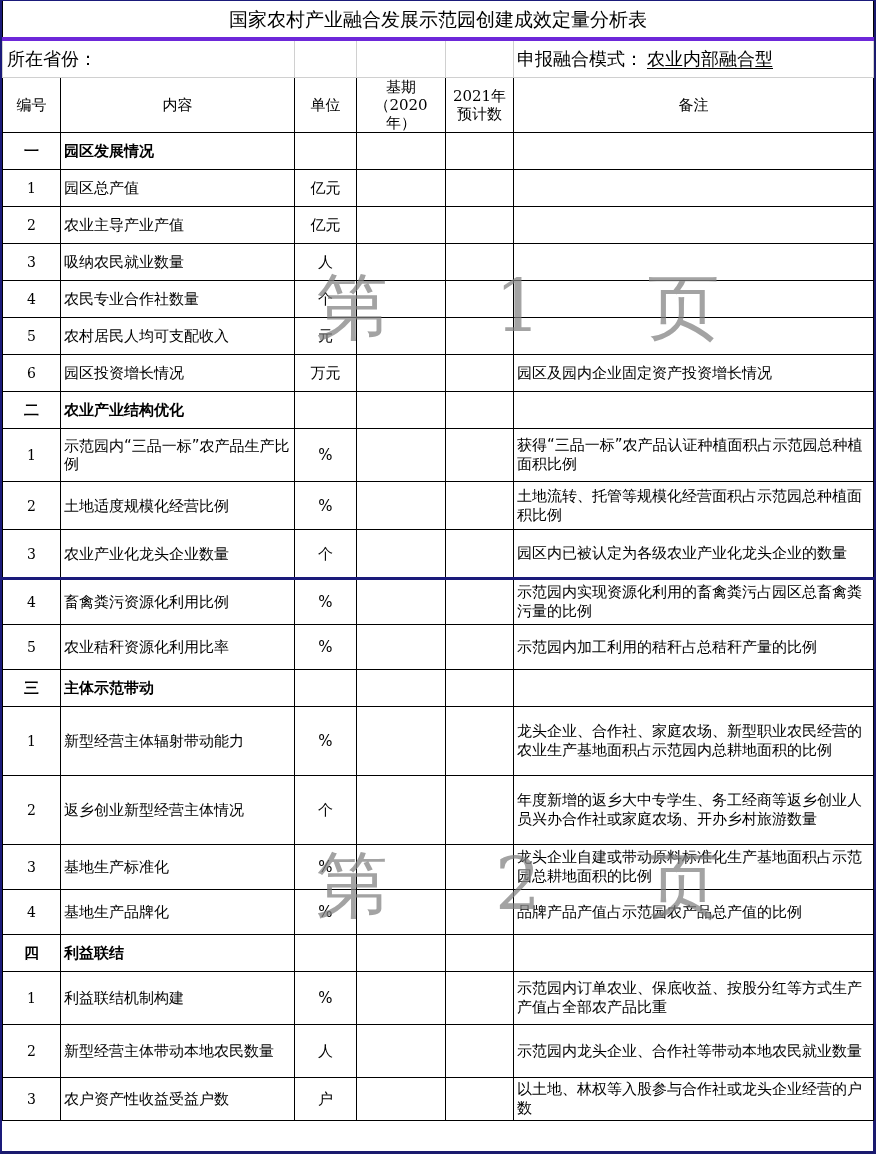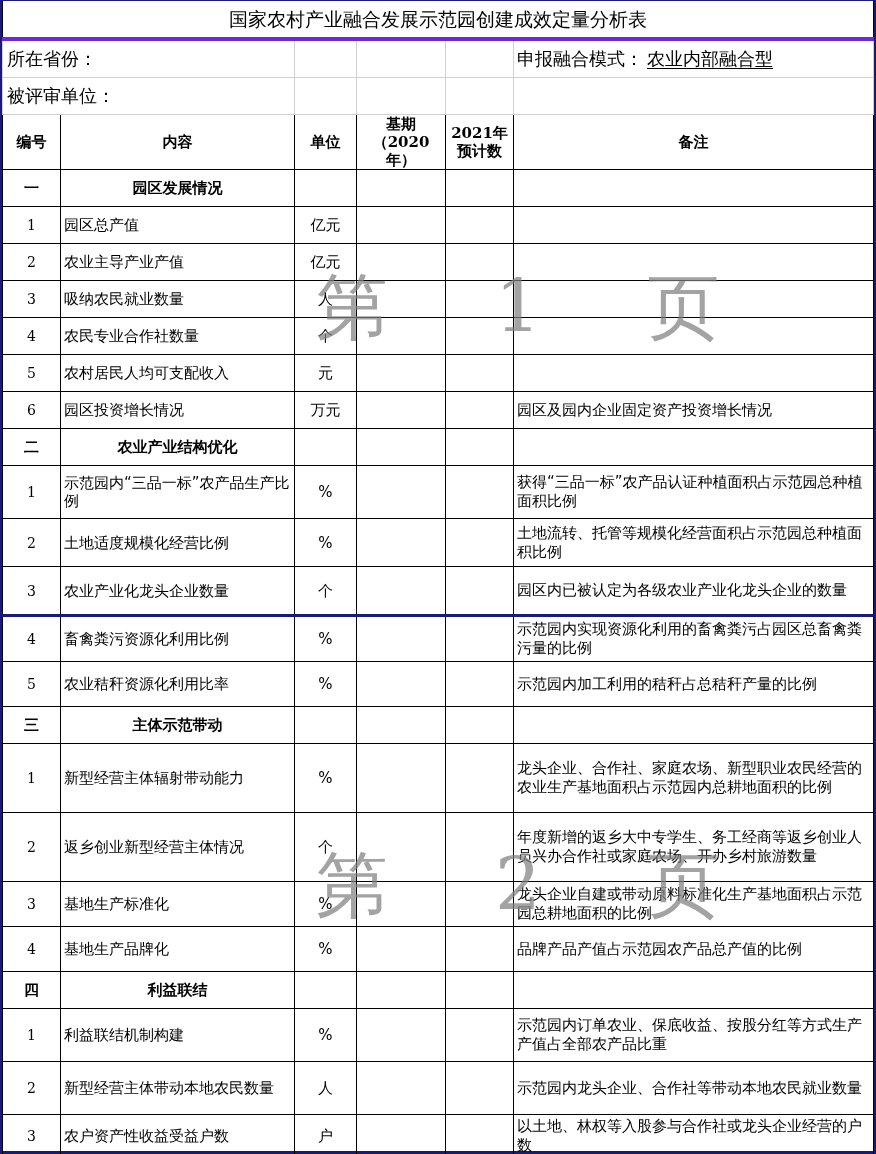--- a/index.html
+++ b/index.html
@@ -4,26 +4,26 @@
   <style>
     html, body { margin: 0; padding: 0; background: #ffffff; }
     body { width: 876px; height: 1154px; overflow: hidden; position: relative; font-family: "DejaVu Sans", sans-serif; color: #000; }
     .frame { position: absolute; left: 0; top: 0; width: 876px; height: 1154px; box-sizing: border-box; border-left: 2px solid #1a1a7a; border-right: 3px solid #1a1a6e; border-top: 1px solid #1a1a7a; border-bottom: 3px solid #1a1a6e; }
     table { position: absolute; left: 2px; top: 1px; border-collapse: collapse; table-layout: fixed; width: 871px; }
     td { border: 1px solid #000; padding: 0 3px; font-size: 15px; vertical-align: middle; line-height: 18px; overflow: hidden; }
     .title td { height: 36px; font-family: "DejaVu Serif", serif; font-size: 19px; text-align: center; border-top: none; border-bottom: 4px solid #6d28d9; }
     .meta td { height: 36px; font-family: Liberation Serif, serif; font-size: 18px; border-color: #d0d0d0; }
     .meta td.lbl { padding-left: 4px; }
     .underline { text-decoration: underline; text-underline-offset: 3px; margin-left: 4px; }
-    .hdr td { height: 45px; font-family: "DejaVu Serif", serif; font-weight: bold; font-size: 15px; text-align: center; line-height: 18px; border-top: 1px solid #000; }
+    .hdr td { height: 45px; font-family: "DejaVu Serif", serif; font-weight: normal; font-size: 15px; text-align: center; line-height: 18px; border-top: 1px solid #000; }
     .num { text-align: center; font-family: "DejaVu Serif", serif; font-size: 14px; }
     .unit { text-align: center; font-size: 15px; }
     .sec td { height: 36px; }
     .sec .num { font-size: 15px; font-weight: bold; }
-    .sec .content { font-weight: bold; text-align: center; }
+    .sec .content { font-weight: bold; }
     .row36 td { height: 36px; }
     .row52 td { height: 52px; }
     .row48 td { height: 47px; }
     .row68 td { height: 68px; }
     .row44 td { height: 44px; }
     .row42 td { height: 42px; }
     .content { padding-left: 3px; }
     .note { font-size: 15px; line-height: 19px; padding-left: 3px; }
     .thick-top td { border-top: 3px solid #1a1a7a; }
     .watermark { position: absolute; font-family: "DejaVu Serif", serif; font-size: 72px; color: rgba(128,128,128,0.72); letter-spacing: 42px; pointer-events: none; white-space: nowrap; margin-top: 8px; }
@@ -53,27 +53,20 @@
   <tr class="meta">
     <td colspan="2" class="lbl">所在省份：</td>
     <td></td>
     <td></td>
     <td></td>
     <td>
       <span>申报融合模式：</span><span class="underline">农业内部融合型</span>
     </td>
   </tr>
 
-  <tr class="meta">
-    <td colspan="2" class="lbl">被评审单位：</td>
-    <td></td>
-    <td></td>
-    <td></td>
-    <td></td>
-  </tr>
 
   <tr class="hdr">
     <td>编号</td>
     <td>内容</td>
     <td>单位</td>
     <td>
           <div>基期</div>
           <div>（2020年）</div>
         </td>
     <td>

